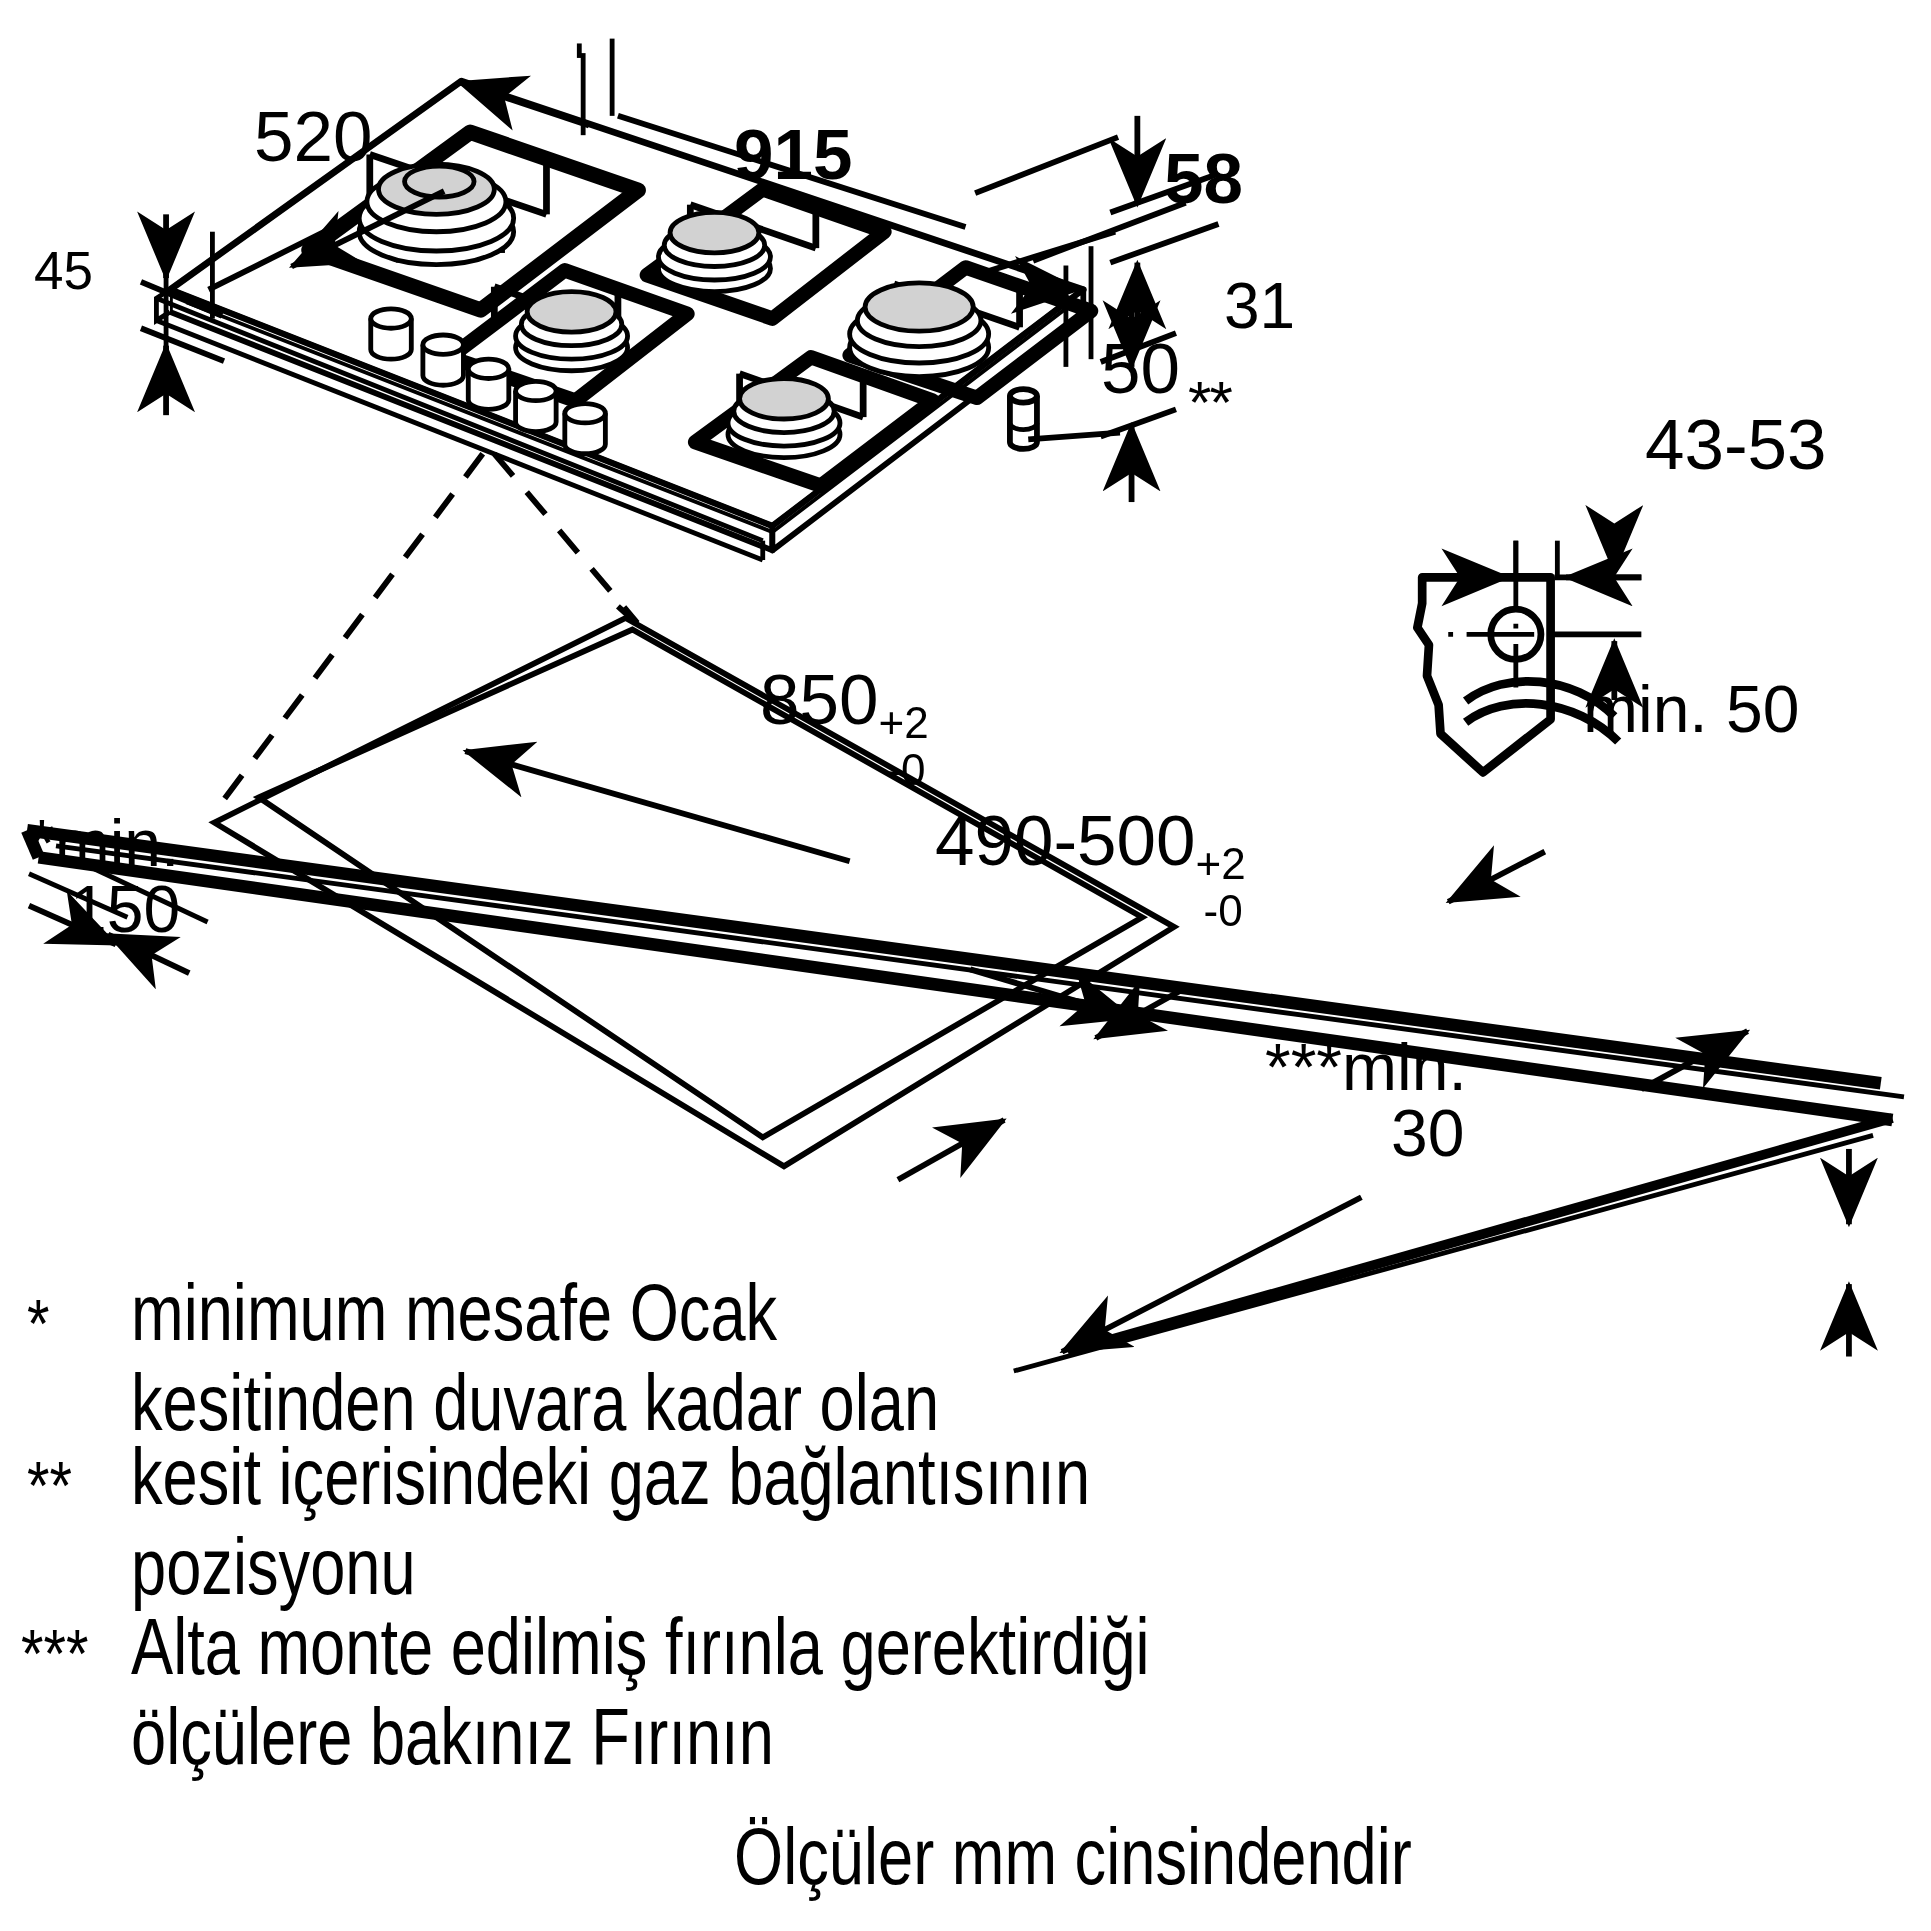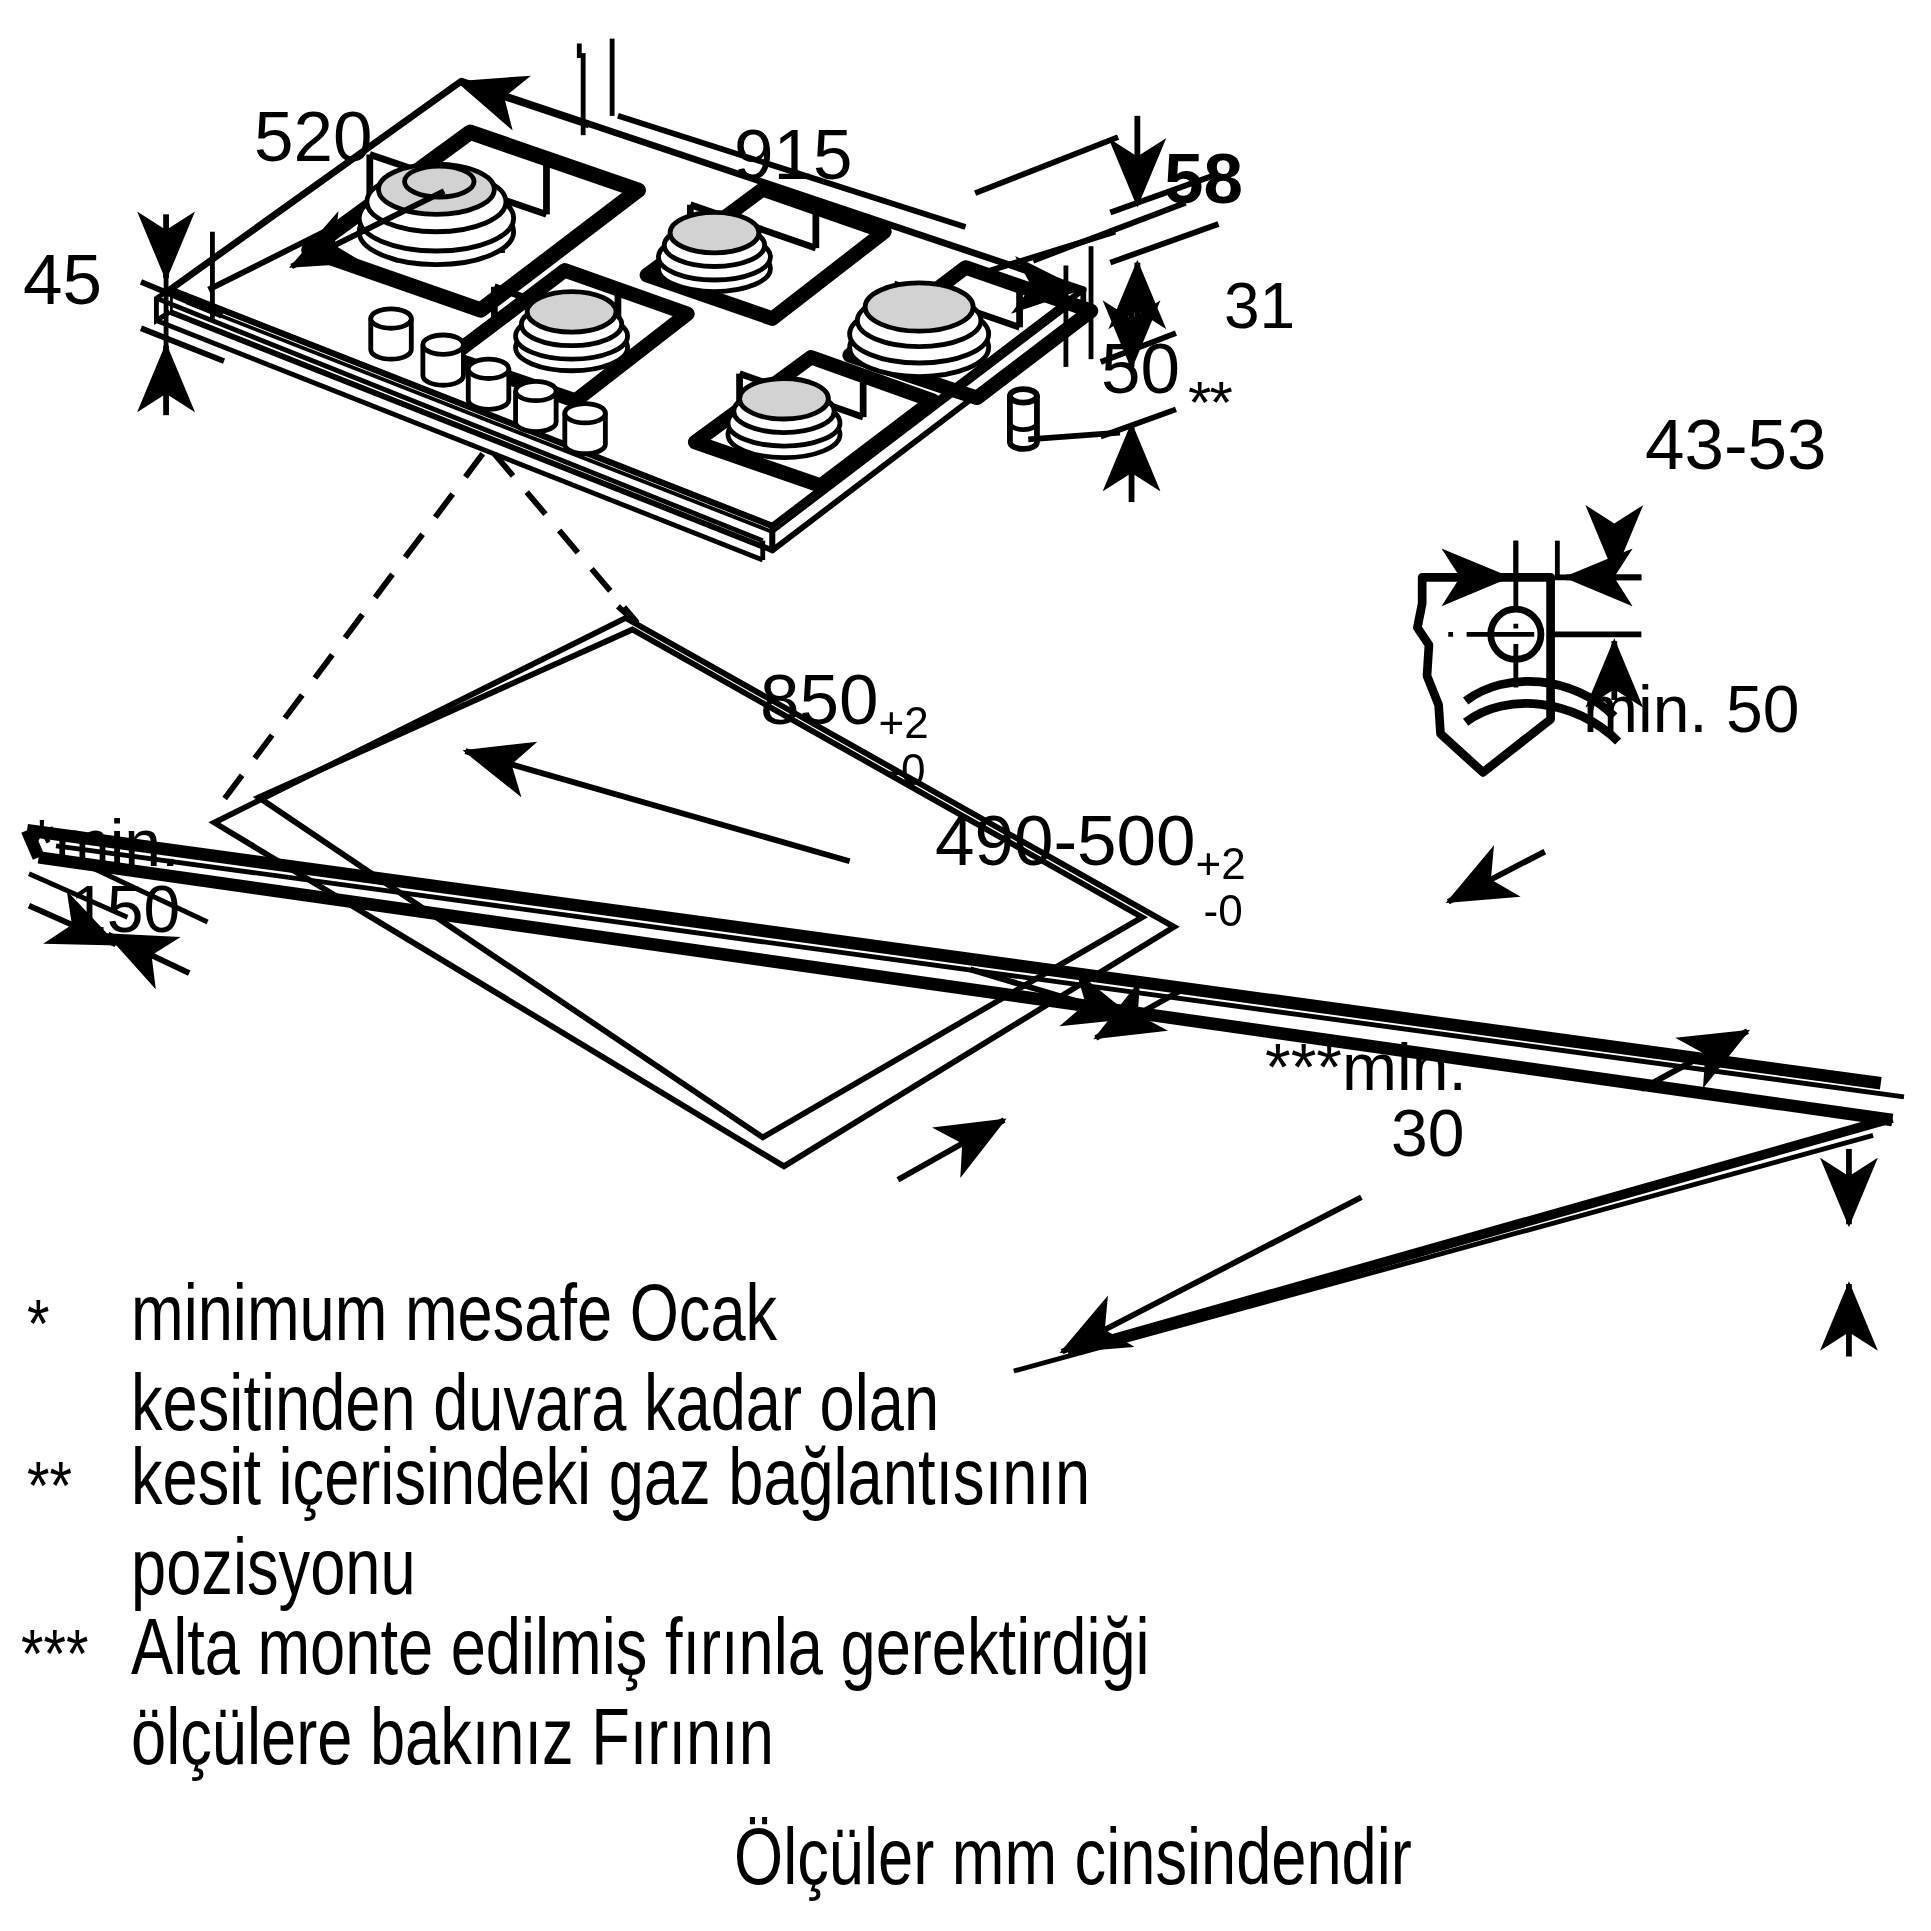--- a/index.html
+++ b/index.html
@@ -332,23 +332,23 @@
         <path d="M 1915,1405 L 1915,1330" stroke-width="6" marker-end="url(#arw)"></path>
       </g>
 
       <path d="M 1106,1400 L 1960,1158" fill="none" stroke="#000" stroke-width="10"></path>
       <path d="M 1050,1420 L 1940,1176" fill="none" stroke="#000" stroke-width="5"></path>
     </g>
   </svg>
 
   <div class="dim-text" style="left:254px; top:101px; font-size:71px;">520</div>
 
-  <div class="dim-text" style="left:734px; top:119px; font-size:71px;">915</div>
-
-  <div class="dim-text" style="left:23px; top:244px; font-size:71px;">45</div>
+  <div class="dim-text" style="left:734px; top:119px; font-size:71px;font-weight:bold;">915</div>
+
+  <div class="dim-text" style="left:34px; top:244px; font-size:53px;">45</div>
 
   <div class="dim-text" style="left:1164px; top:143px; font-size:71px;font-weight:bold;">58</div>
 
   <div class="dim-text" style="left:1101px; top:333px; font-size:71px;">50</div>
 
   <div class="dim-text" style="left:1224px; top:274px; font-size:64px;">31</div>
 
   <div class="dim-text" style="left:1188px; top:373px; font-size:60px; letter-spacing:-1.9px;">**</div>
 
   <div class="dim-text" style="left:1645px; top:409px; font-size:71px;">43-53</div>

